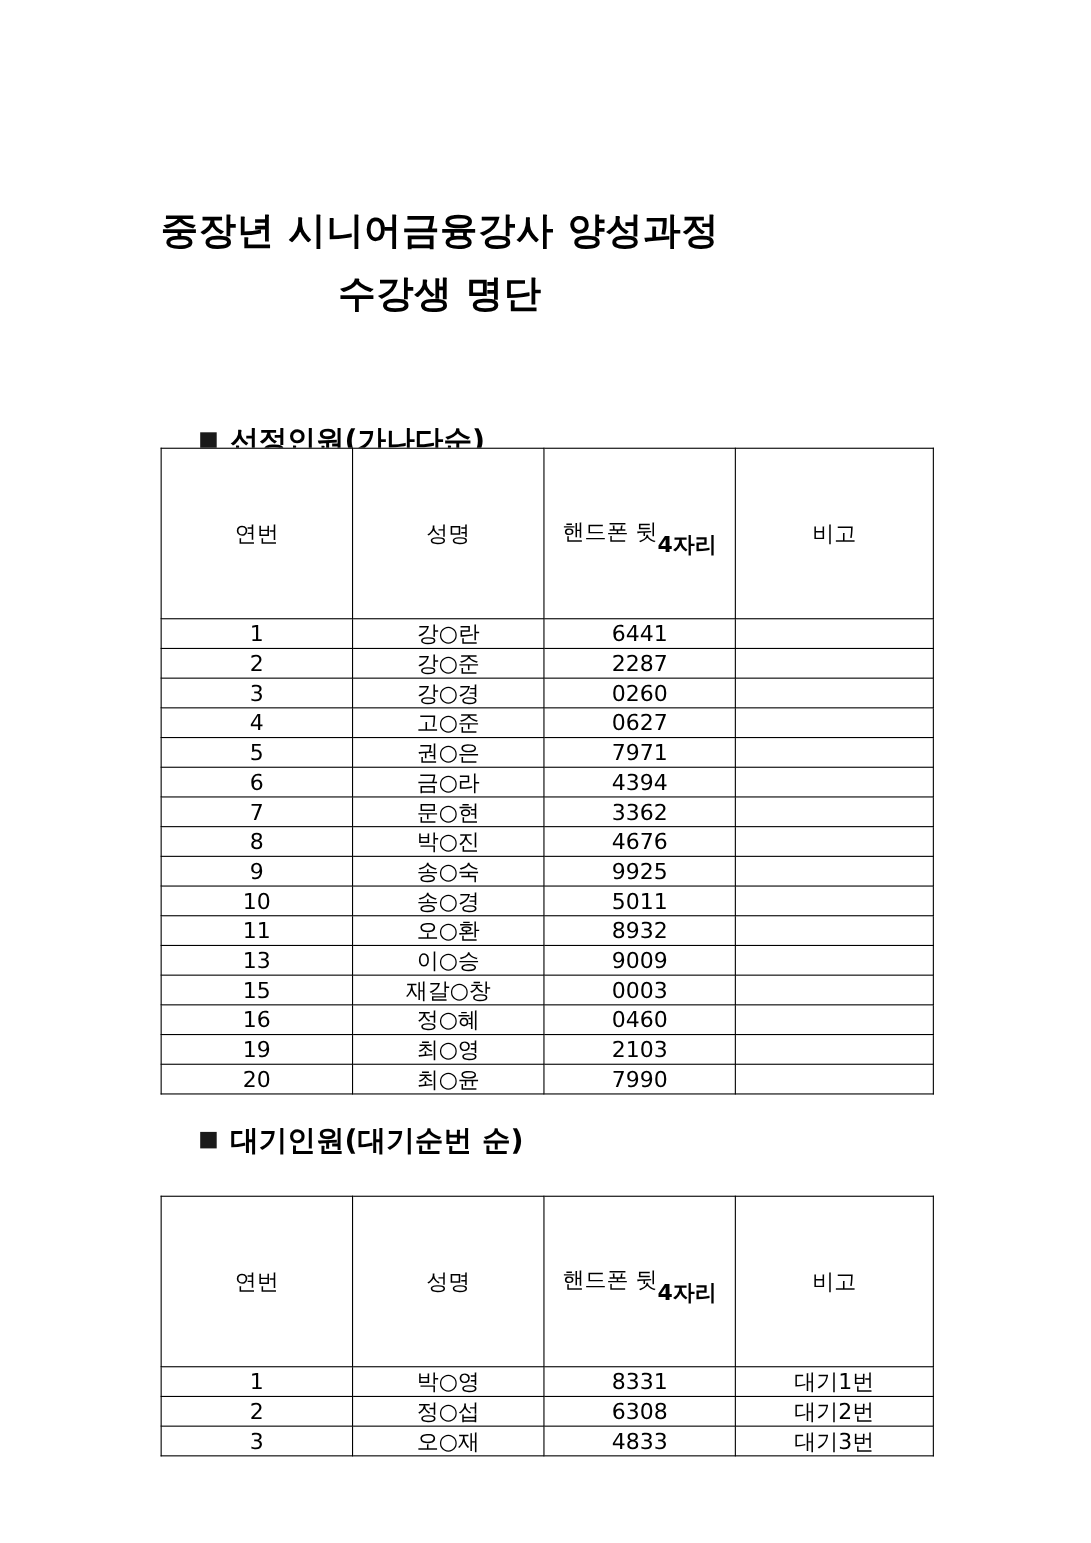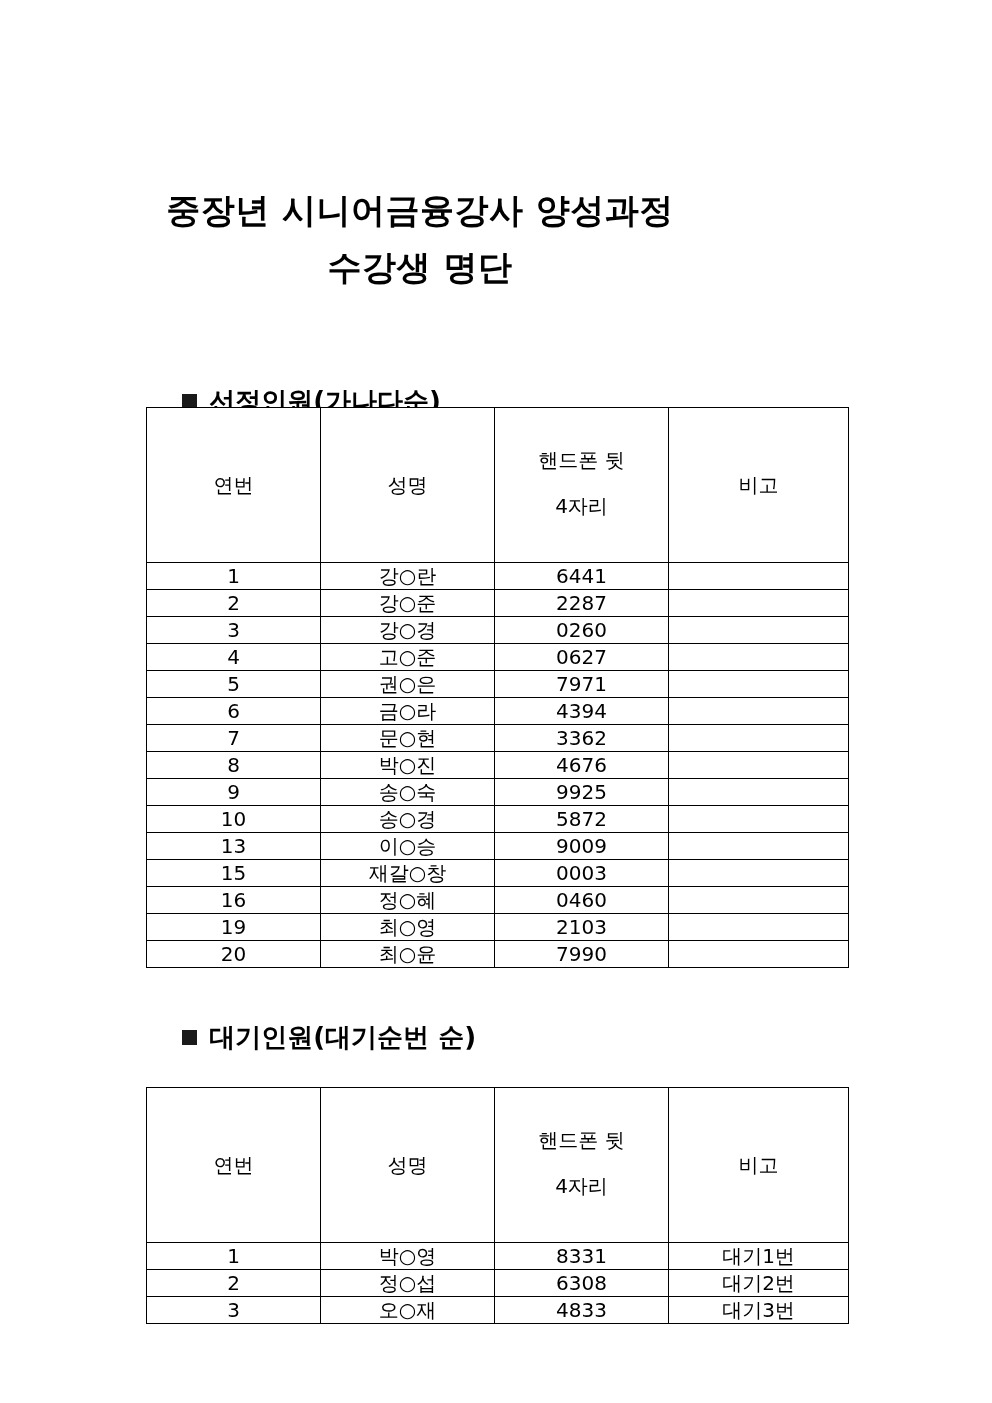--- a/index.html
+++ b/index.html
@@ -21,21 +21,20 @@
     inset: 0;
   }
 
   
   .doc-title {
     position: absolute;
     left: 0;
     top: 182px;
     width: 800px;
     text-align: center;
-    margin-left: 20px;
   }
   .doc-title .line {
     display: block;
     font-size: 34px;
     font-weight: 700;
     letter-spacing: 0.5px;
     line-height: 57px;
     white-space: pre;
   }
 
@@ -88,32 +87,33 @@
     white-space: pre;
   }
 
   .list-table thead th {
     height: 74px;
     vertical-align: middle;
     font-weight: 400;
   }
   .list-table thead th .hdr-stack {
     display: flex;
-    flex-direction: column;
+    flex-direction: row;
     justify-content: center;
     align-items: center;
     height: 74px;
   }
   .list-table thead th .hdr-top {
     line-height: 26px;
     margin-top: -4px;
   }
   .list-table thead th .hdr-bot {
     line-height: 26px;
     margin-top: 20px;
+    font-weight: bold;
   }
 
   .list-table tbody td {
     height: 26px;
     vertical-align: middle;
   }
   .list-table tbody td.cell-name,
   .list-table tbody td.cell-note {
     letter-spacing: 0px;
   }
@@ -203,21 +203,27 @@
         </tr>
         <tr>
           <td class="cell-no">9</td>
           <td class="cell-name">송○숙</td>
           <td class="cell-phone">9925</td>
           <td class="cell-note"></td>
         </tr>
         <tr>
           <td class="cell-no">10</td>
           <td class="cell-name">송○경</td>
-          <td class="cell-phone">5872</td>
+          <td class="cell-phone">5011</td>
+          <td class="cell-note"></td>
+        </tr>
+        <tr>
+          <td class="cell-no">11</td>
+          <td class="cell-name">오○환</td>
+          <td class="cell-phone">8932</td>
           <td class="cell-note"></td>
         </tr>
         <tr>
           <td class="cell-no">13</td>
           <td class="cell-name">이○승</td>
           <td class="cell-phone">9009</td>
           <td class="cell-note"></td>
         </tr>
         <tr>
           <td class="cell-no">15</td>

